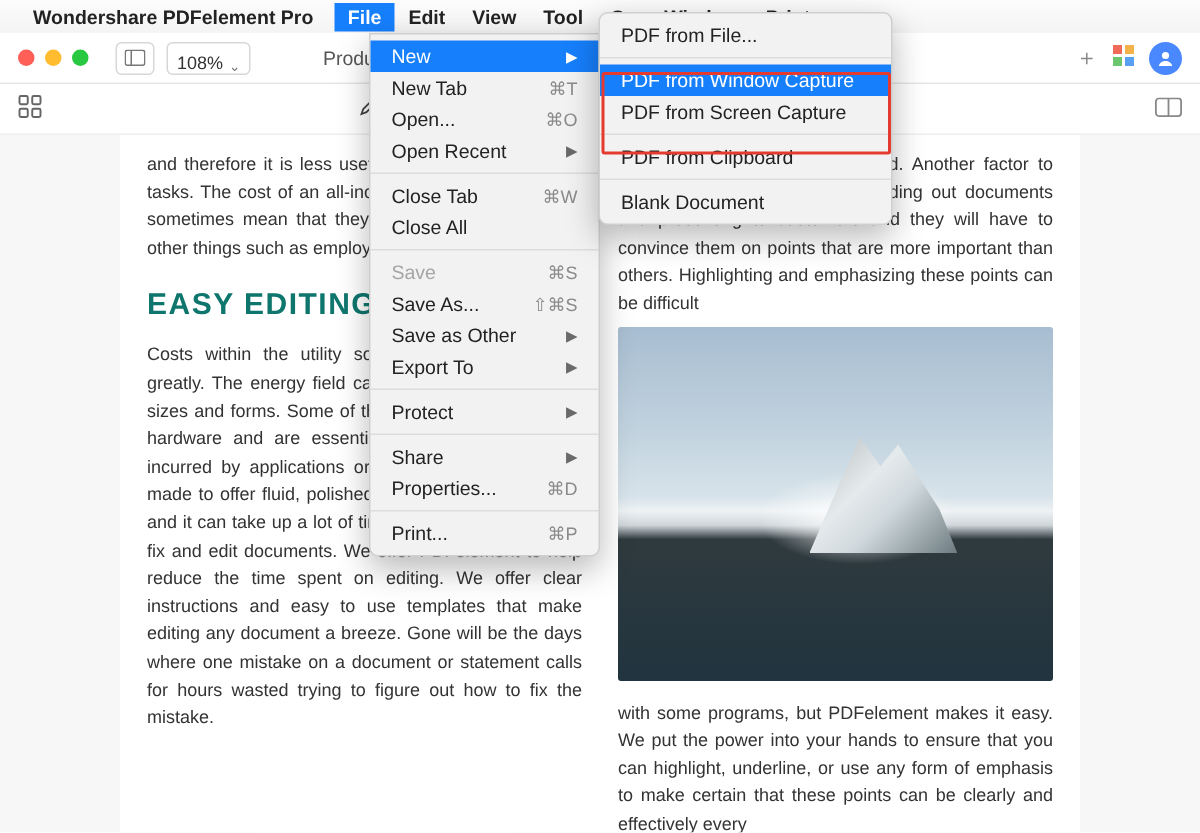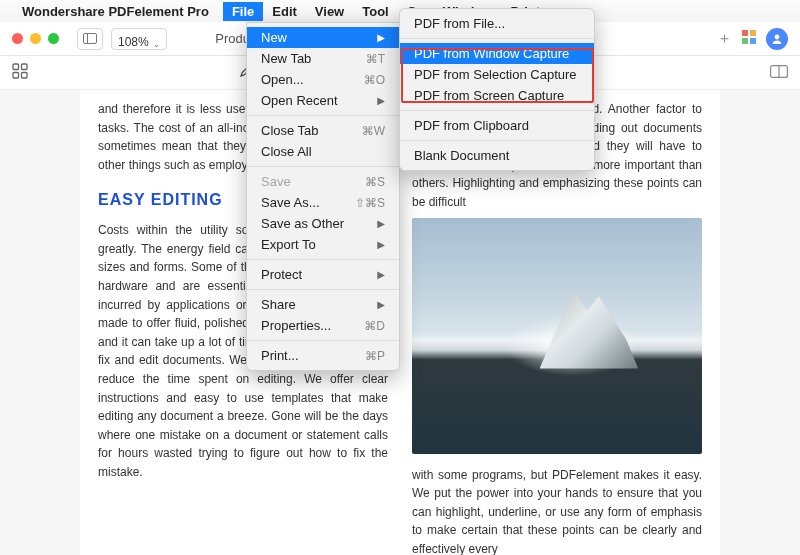--- a/index.html
+++ b/index.html
@@ -53,21 +53,21 @@
   
   .toolbar2{height:34px;display:flex;align-items:center;padding:0 12px;border-bottom:1px solid #eee;gap:18px;font-size:13px;color:#3a3a3a;}
   .toolbar2 .group{display:flex;align-items:center;gap:6px;}
   .toolbar2 .spacer{flex:1;}
   .gridicon{letter-spacing:-2px;color:#666;}
   
   .docwrap{position:relative;height:465px;overflow:hidden;background:#f7f7f7;display:flex;justify-content:center;}
   .page{width:640px;min-height:800px;background:#fff;padding:10px 0 24px 0;margin-top:0;}
   .columns{display:flex;gap:24px;padding:0 18px;}
   .col{flex:1;font-size:12px;color:#333;line-height:1.55;text-align:justify;}
-  .col h3{font-family:"Arial Black",sans-serif;font-weight:900;letter-spacing:1px;font-size:16px;margin:14px 0 8px;color:#1d4ed8;}
+  .col h3{font-family:"Arial Black",sans-serif;font-weight:900;letter-spacing:1px;font-size:20px;margin:14px 0 8px;color:#0f766e;}
   .photo{width:100%;height:236px;margin:6px 0 12px;border-radius:2px;
     background:
       radial-gradient(ellipse 35% 20% at 55% 54%, rgba(255,255,255,0.95), rgba(255,255,255,0) 65%),
       linear-gradient(180deg,#a7bdd1 0%,#c2d3df 30%,#d7e3ea 48%,#eef2f4 52%,#cfd6da 56%,#2f3a3e 60%,#21343f 100%);
     position:relative;overflow:hidden;}
   .photo::after{content:"";position:absolute;left:44%;top:30%;width:34%;height:34%;
     background:linear-gradient(135deg,#b0b6b8 0%,#e5eaec 40%,#cfd8dc 60%,#6d7b80 100%);
     clip-path:polygon(0% 100%,34% 4%,48% 28%,60% 10%,88% 64%,100% 100%);}
   
   .menu{position:absolute;background:#f2f2f2;border:1px solid #cfcfcf;border-radius:0 0 6px 6px;box-shadow:0 8px 22px rgba(0,0,0,.28);font-size:13px;padding:4px 0;z-index:50;}
@@ -254,23 +254,20 @@
 <div id="menu-new" class="menu">
   <div class="highlightbox"></div>
 <div class="row">
       <span>PDF from File...</span>
     </div>
     <div class="sep"></div>
     <div class="row sel">
       <span>PDF from Window Capture</span>
     </div>
     <div class="row">
-      <span>PDF from Selection Capture</span>
-    </div>
-    <div class="row">
       <span>PDF from Screen Capture</span>
     </div>
     <div class="sep"></div>
     <div class="row">
       <span>PDF from Clipboard</span>
     </div>
     <div class="sep"></div>
     <div class="row">
       <span>Blank Document</span>
     </div>

